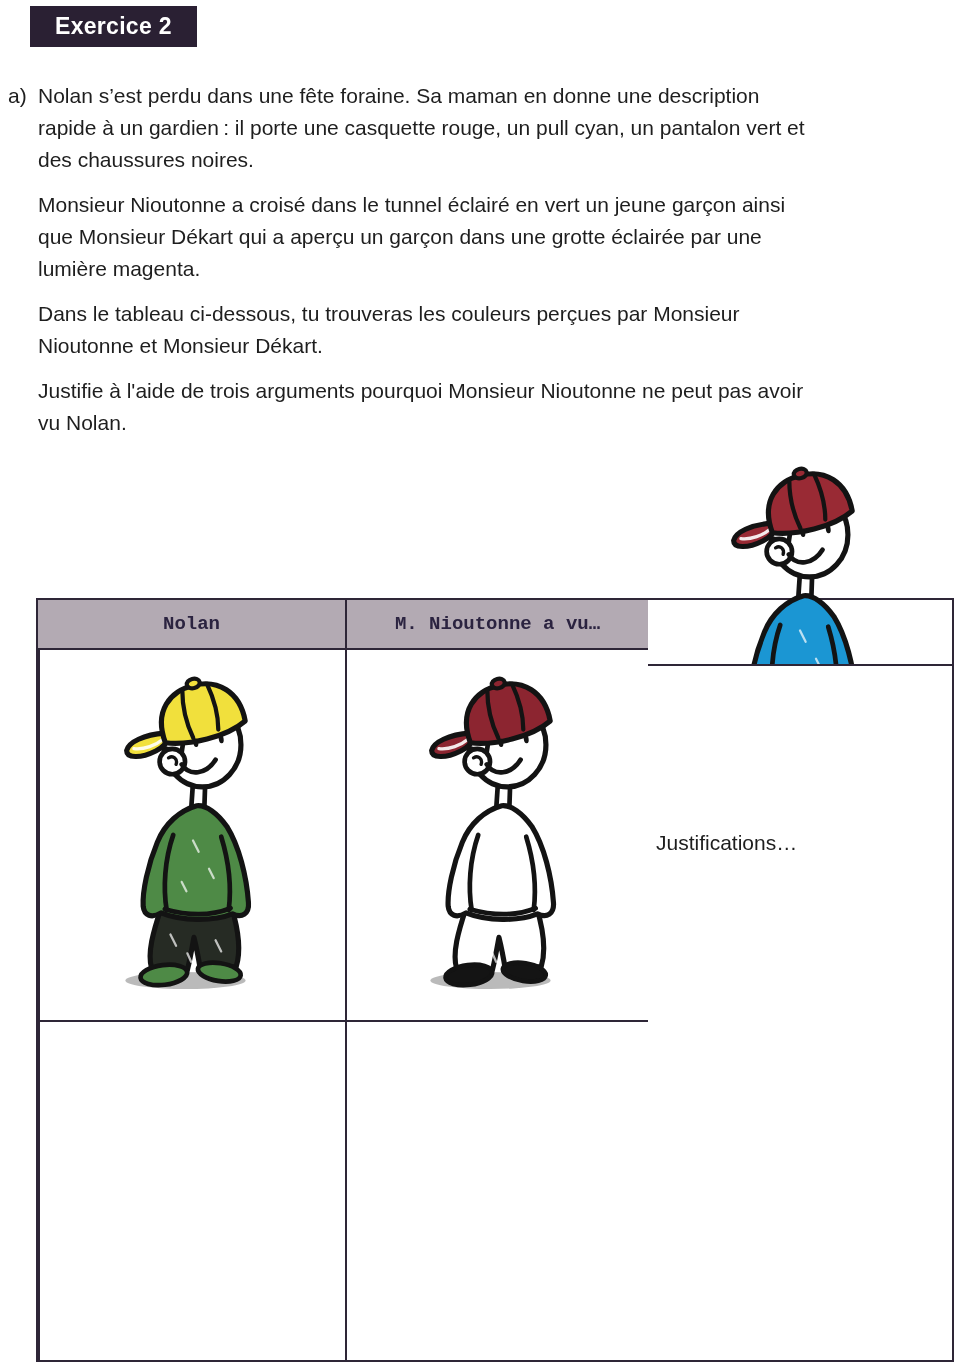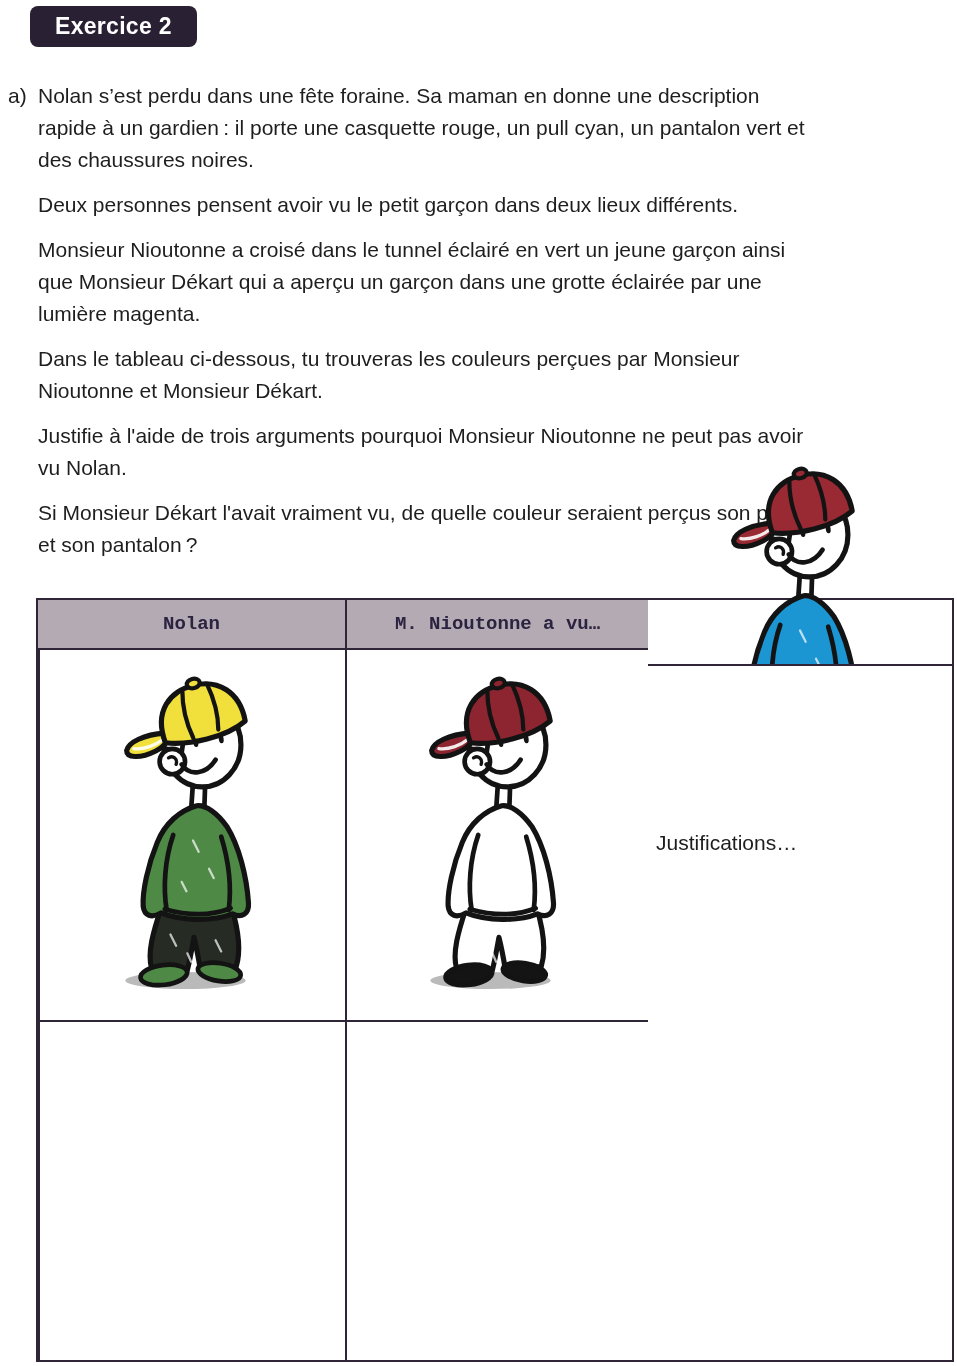--- a/index.html
+++ b/index.html
@@ -1,21 +1,21 @@
 <!DOCTYPE html>
 <html style="--banner-bg: #2a2033; --banner-fg: #ffffff; --header-bg: #b3aab3; --header-fg: #2b2340; --border-color: #2e2637;"><head>
 <meta charset="utf-8">
 <style>
   html,body{margin:0;padding:0;background:#ffffff;}
   .page{position:relative;width:957px;height:1366px;background:#fff;overflow:hidden;
         font-family:"Liberation Sans",sans-serif;color:#1e1e1e;}
 
   .banner{position:absolute;left:30px;top:6px;height:41px;line-height:41px;
           padding:0 25px;background:var(--banner-bg,#2a2033);color:var(--banner-fg,#fff);
-          font-size:23px;font-weight:bold;letter-spacing:.3px;border-radius:8px;}
+          font-size:23px;font-weight:bold;letter-spacing:.3px;}
 
   .content{position:absolute;left:8px;top:80px;width:941px;display:flex;}
   .q-label{width:30px;font-size:21px;line-height:32.5px;flex:none;}
   .q-body{flex:1;}
   .q-body p{margin:0 0 13px 0;font-size:21px;line-height:32px;white-space:pre-line;}
 
   .ptable{position:absolute;left:36px;top:598px;width:918px;height:764px;
           box-sizing:border-box;border:2px solid var(--border-color,#2e2637);
           display:grid;grid-template-columns:307px 303px 304px;grid-template-rows:50px 370px 1fr;}
   .ptable .th{background:var(--header-bg,#b3aab3);color:var(--header-fg,#2b2340);
@@ -33,30 +33,27 @@
 <div class="page">
 
   <div class="banner">Exercice 2</div>
 
   <div class="content">
     <div class="q-label">a)</div>
     <div class="q-body">
       <p>Nolan s’est perdu dans une fête foraine. Sa maman en donne une description
 rapide à un gardien : il porte une casquette rouge, un pull cyan, un pantalon vert et
 des chaussures noires.</p>
-      <p>Deux personnes pensent avoir vu le petit garçon dans deux lieux différents.</p>
       <p>Monsieur Nioutonne a croisé dans le tunnel éclairé en vert un jeune garçon ainsi
 que Monsieur Dékart qui a aperçu un garçon dans une grotte éclairée par une
 lumière magenta.</p>
       <p>Dans le tableau ci-dessous, tu trouveras les couleurs perçues par Monsieur
 Nioutonne et Monsieur Dékart.</p>
       <p>Justifie à l'aide de trois arguments pourquoi Monsieur Nioutonne ne peut pas avoir
 vu Nolan.</p>
-      <p>Si Monsieur Dékart l'avait vraiment vu, de quelle couleur seraient perçus son pull
-et son pantalon ?</p>
     </div>
   </div>
 
   <div class="ptable">
     <div class="th col1">Nolan</div>
     <div class="th col2">M. Nioutonne a vu…</div>
 
     <div class="cell figure-cell col1">
       <div class="figure-slot"><svg width="188" height="320" viewBox="0 0 200 340" fill="none" stroke-linecap="round" stroke-linejoin="round" style="--cap: #992a34; --shirt: #1b96d3; --pants: #5c8f4a; --shoes: #141414;">
   <ellipse cx="92" cy="327" rx="64" ry="9" fill="#a9a9a9" opacity="0.8"></ellipse>

